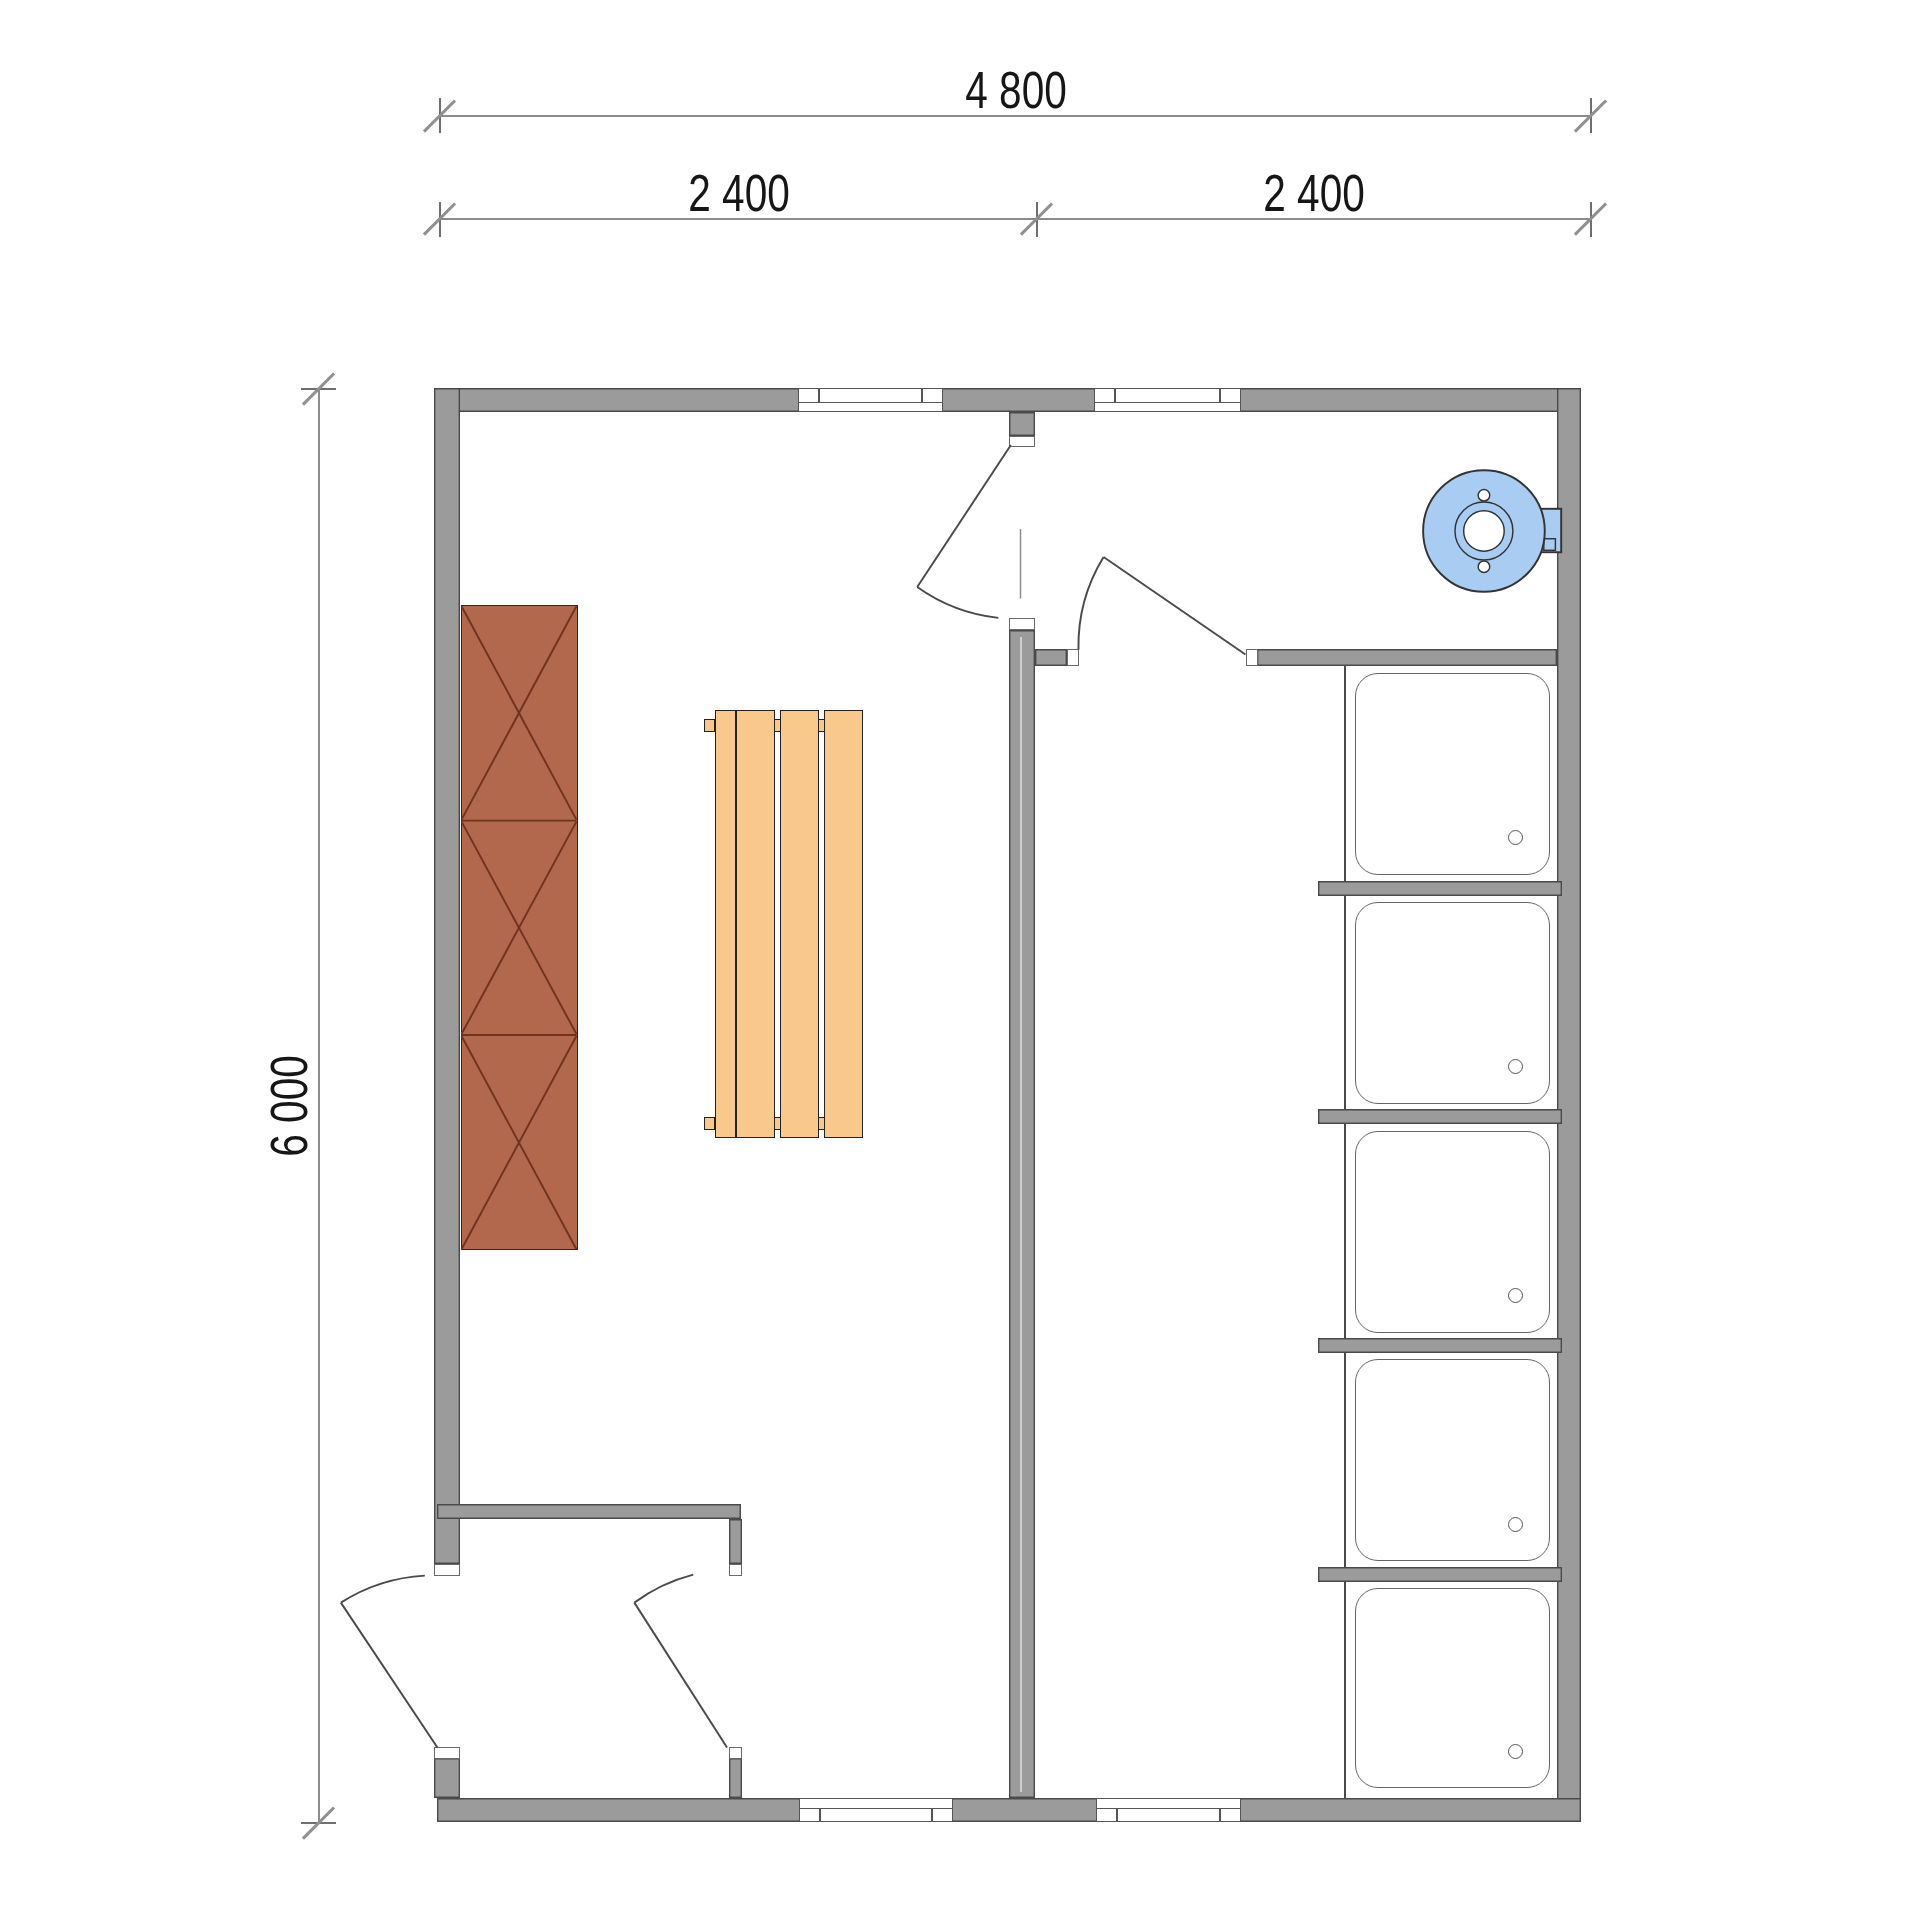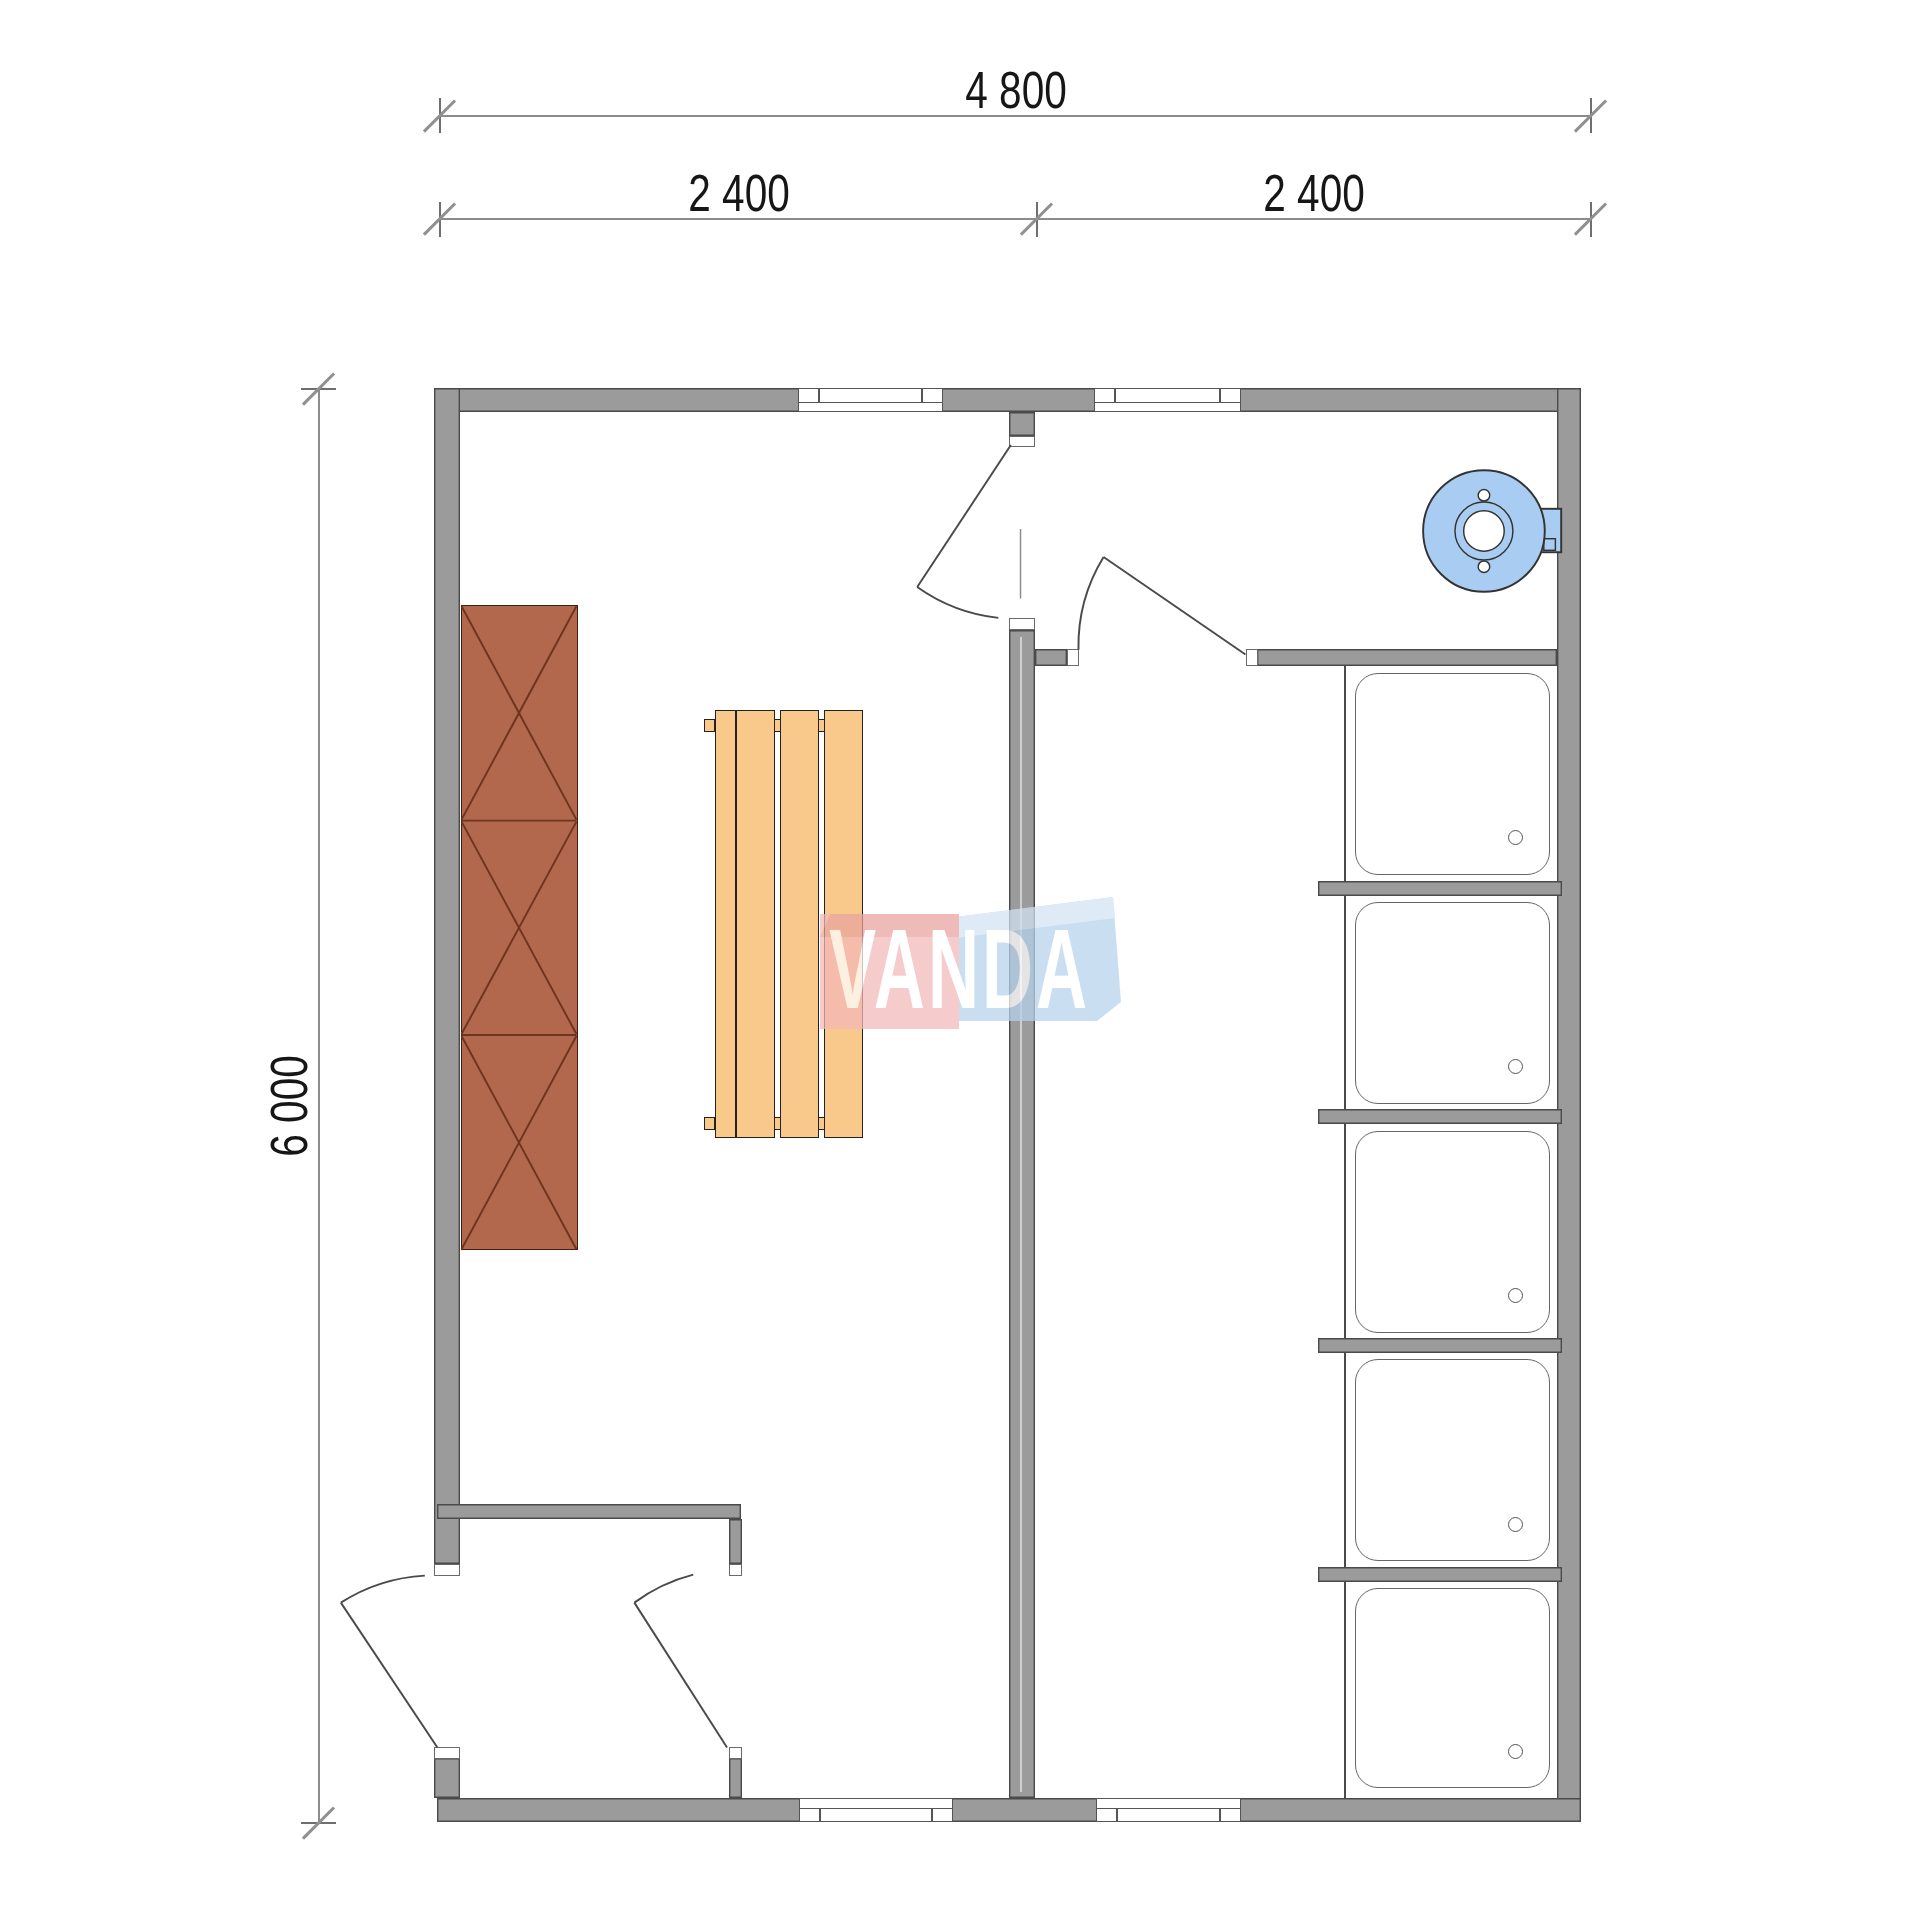--- a/index.html
+++ b/index.html
@@ -208,22 +208,15 @@
       <rect class="boiler-fill" x="1595" y="527" width="22" height="45"></rect>
       <rect class="boiler-thin" x="1599" y="558" width="12" height="12"></rect>
       <circle class="boiler-fill" cx="1537" cy="550" r="63"></circle>
       <circle class="boiler-thin" cx="1537" cy="550" r="30"></circle>
       <circle class="boiler-white" cx="1537" cy="550" r="21"></circle>
       <circle class="boiler-white" cx="1537" cy="513" r="6"></circle>
       <circle class="boiler-white" cx="1537" cy="587" r="6"></circle>
     </g>
   </svg>
 
-  <div class="logo">
-    <div class="lg-blue"></div>
-    <div class="lg-blue-top"></div>
-    <div class="lg-red"></div>
-    <div class="lg-red-top"></div>
-    <span class="lg-text">VANDA</span>
-  </div>
 
 </div>
 
 
 </body></html>

